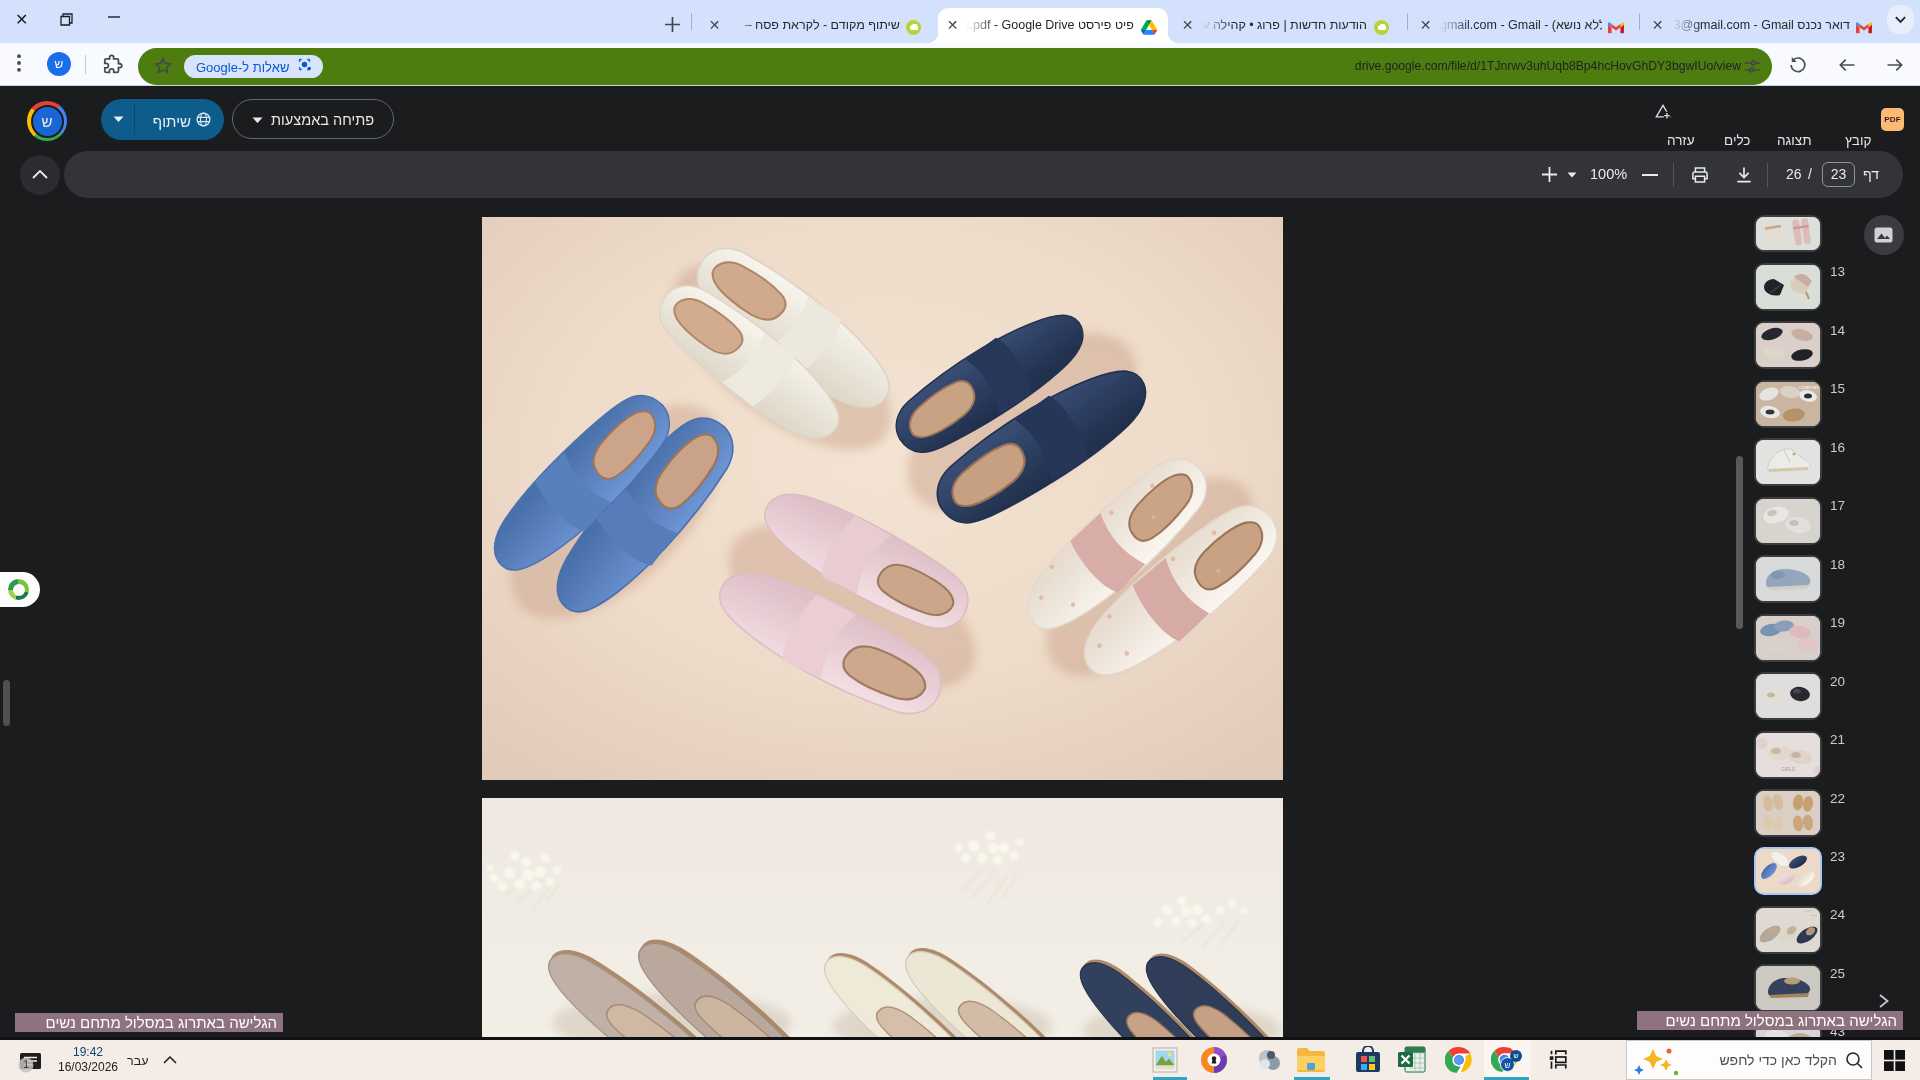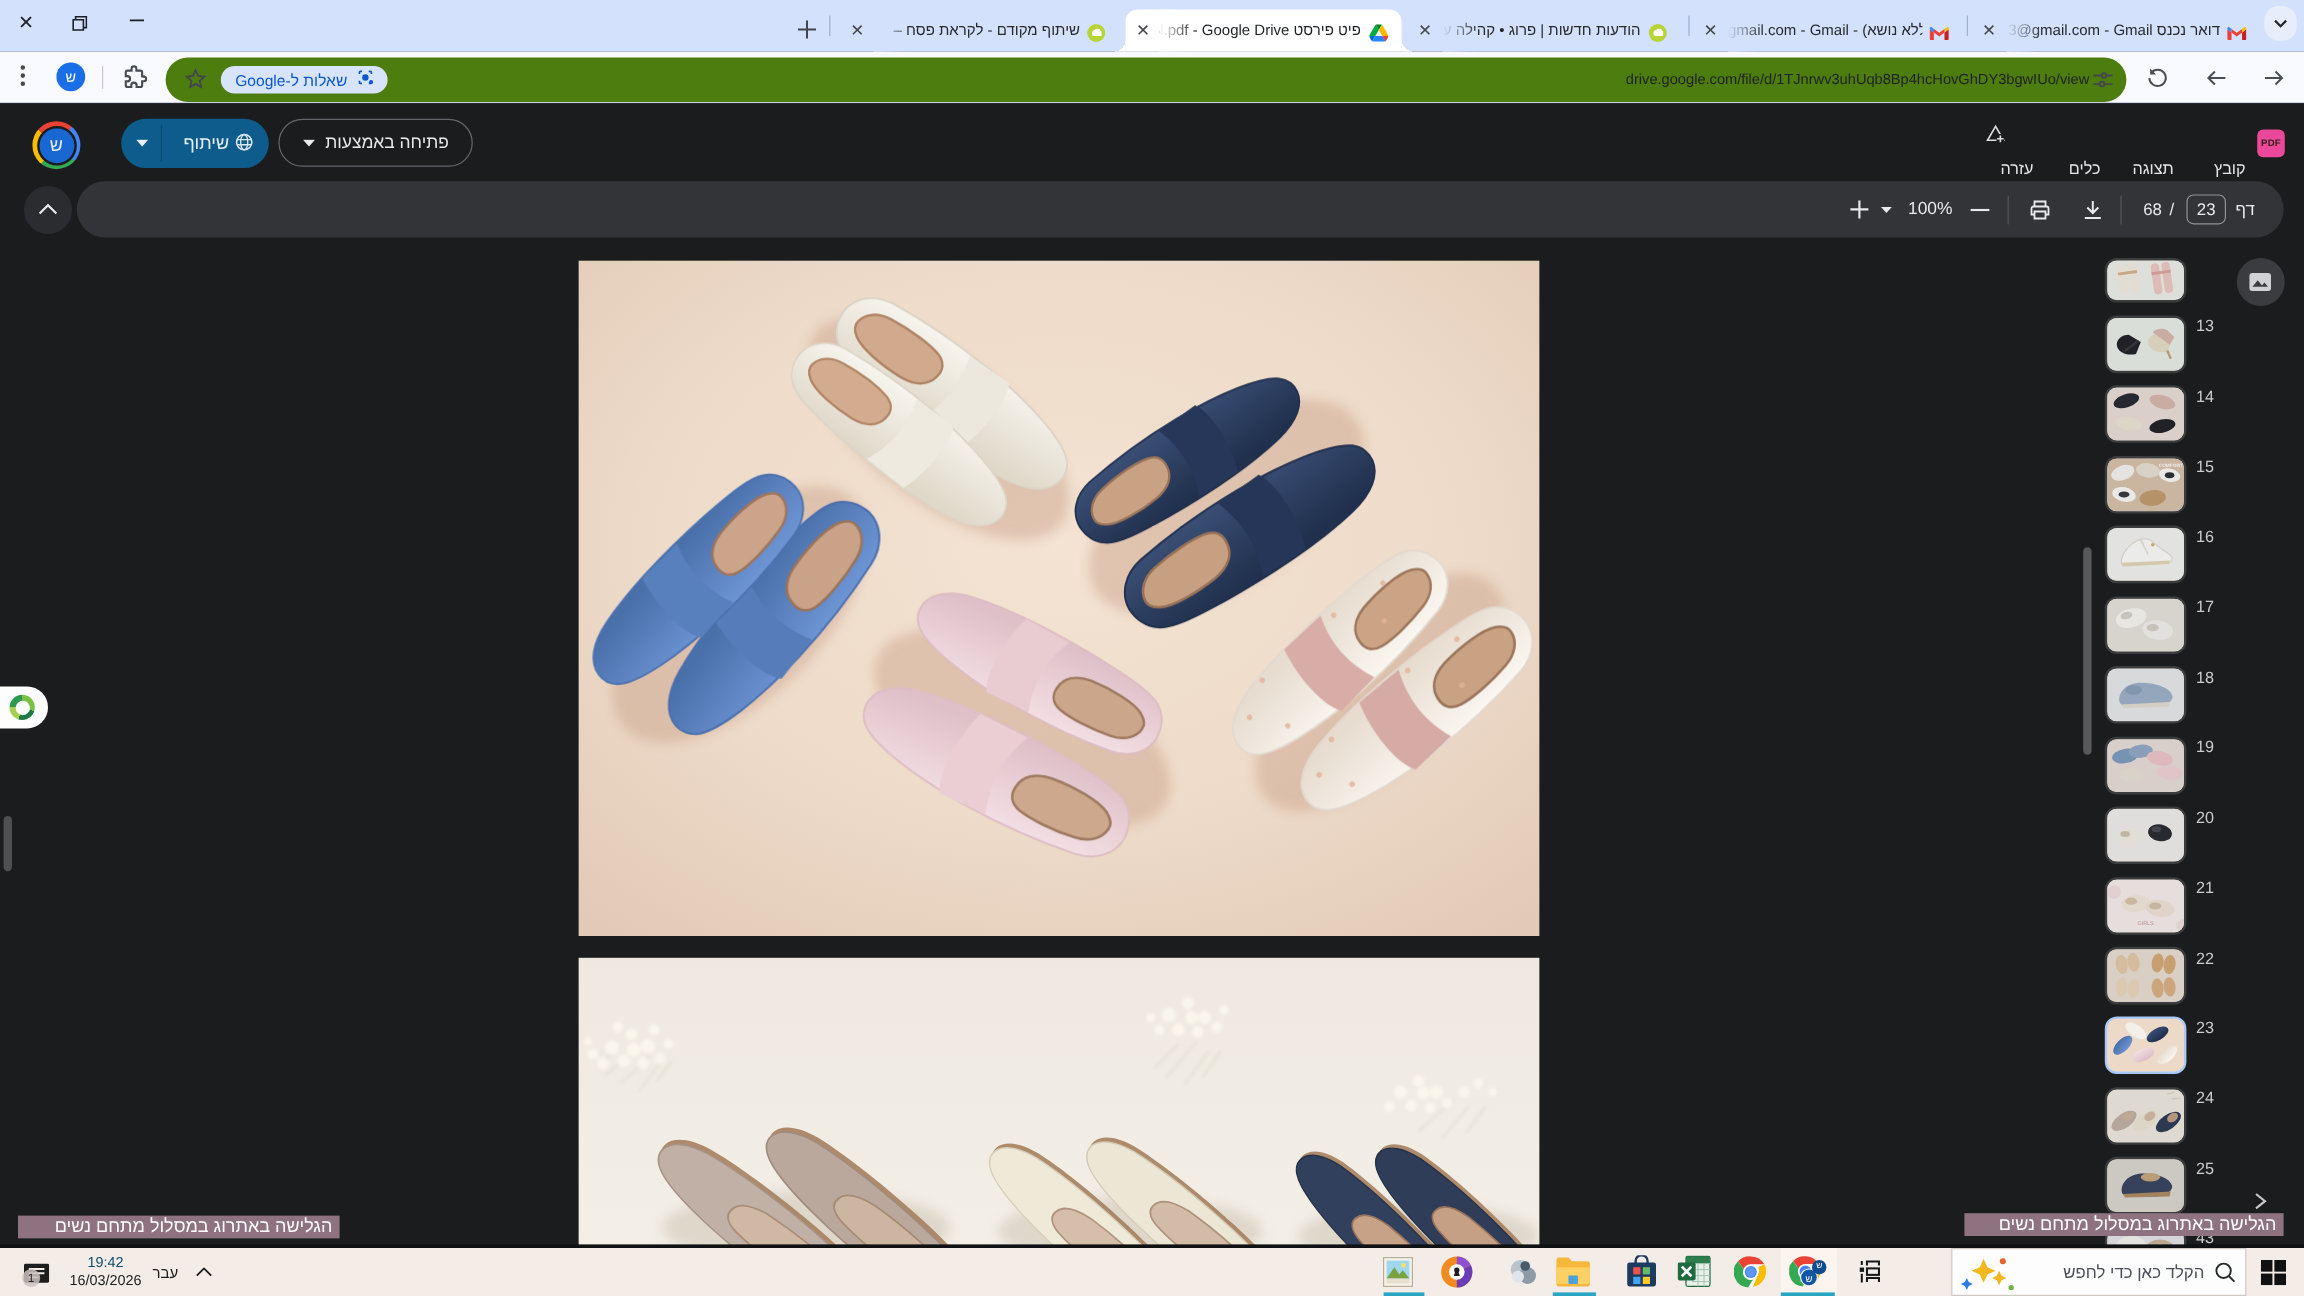--- a/index.html
+++ b/index.html
@@ -188,21 +188,21 @@
       <div class="abs" style="left:40px; top:0; width:83px; height:41px; color:#eaf1f8; font-size:15px; line-height:41px; text-align:center; direction:rtl;"><svg width="17" height="17" viewBox="0 0 24 24" style="vertical-align:-3px;">
             <circle cx="12" cy="12" r="9" fill="none" stroke="#dbe7f3" stroke-width="1.8"></circle>
             <ellipse cx="12" cy="12" rx="4.2" ry="9" fill="none" stroke="#dbe7f3" stroke-width="1.6"></ellipse>
             <path d="M3.6 9h16.8M3.6 15h16.8" stroke="#dbe7f3" stroke-width="1.6" fill="none"></path>
           </svg>&nbsp;<span style="vertical-align:middle;">שיתוף</span></div>
     </div>
     <div id="openwith"><span style="vertical-align:middle;">פתיחה באמצעות</span>&nbsp;&nbsp;<svg width="11" height="7" viewBox="0 0 11 7" style="vertical-align:middle;">
           <path d="M0.5 0.5 L5.5 6 L10.5 0.5z" fill="#e8eaed"></path>
         </svg></div>
 
-    <div class="abs" style="left:1881px; top:22px; width:23px; height:23px; border-radius:5px; background:#ec4899; color:#301b19; font-size:8px; font-weight:bold; text-align:center; line-height:23px; letter-spacing:0.2px;">PDF</div>
+    <div class="abs" style="left:1881px; top:22px; width:23px; height:23px; border-radius:5px; background:#fdba74; color:#301b19; font-size:8px; font-weight:bold; text-align:center; line-height:23px; letter-spacing:0.2px;">PDF</div>
     <svg class="abs" style="left:1653px; top:17px;" width="20" height="19" viewBox="0 0 24 24">
         <path fill="none" stroke="#dadce0" stroke-width="1.7" d="M12 3 L20.5 17.5 H3.5 Z M12 3"></path>
         <path fill="#1b1c1d" d="M13 11h8v8h-8z"></path>
         <path fill="none" stroke="#dadce0" stroke-width="1.7" d="M17 12.5v7M13.5 16h7"></path>
       </svg>
     <div class="menuitem" style="left:1845px;">קובץ</div>
     <div class="menuitem" style="left:1777px;">תצוגה</div>
     <div class="menuitem" style="left:1724px;">כלים</div>
     <div class="menuitem" style="left:1667px;">עזרה</div>
 
@@ -222,21 +222,21 @@
         </svg>
       <div class="abs" style="left:1609px; top:12px; width:1px; height:24px; background:#54565a;"></div>
       <svg class="abs" style="left:1626px; top:14px;" width="20" height="20" viewBox="0 0 24 24">
           <path fill="none" stroke="#e8eaed" stroke-width="1.8" d="M6.5 8V3.5h11V8M6.5 16.5h-3v-6a2 2 0 0 1 2-2h13a2 2 0 0 1 2 2v6h-3"></path>
           <path fill="none" stroke="#e8eaed" stroke-width="1.8" d="M6.5 13.5h11v7h-11z"></path>
         </svg>
       <svg class="abs" style="left:1670px; top:14px;" width="20" height="20" viewBox="0 0 24 24">
           <path fill="none" stroke="#e8eaed" stroke-width="2" d="M12 3v12M6.5 9.5 L12 15l5.5-5.5M4 20h16"></path>
         </svg>
       <div class="abs" style="left:1703px; top:12px; width:1px; height:24px; background:#54565a;"></div>
-      <div class="pbtx" style="left:1722px;">68</div>
+      <div class="pbtx" style="left:1722px;">26</div>
       <div class="pbtx" style="left:1744px;">/</div>
       <div class="abs" style="left:1758px; top:11px; width:33px; height:25px; border:1.5px solid #8f9296; border-radius:6px; color:#e8eaed; font-size:14px; text-align:center; line-height:23px;">23</div>
       <div class="pbtx" style="left:1799px;">דף</div>
     </div>
 
     <div id="page23" class="abs" style="left:482px; top:131px; width:801px; height:563px;">
     <svg width="801" height="563" viewBox="0 0 801 563">
       <defs>
         <linearGradient id="gw" x1="0" y1="0" x2="0.25" y2="1">
               <stop offset="0" stop-color="#f9f7f1"></stop>

